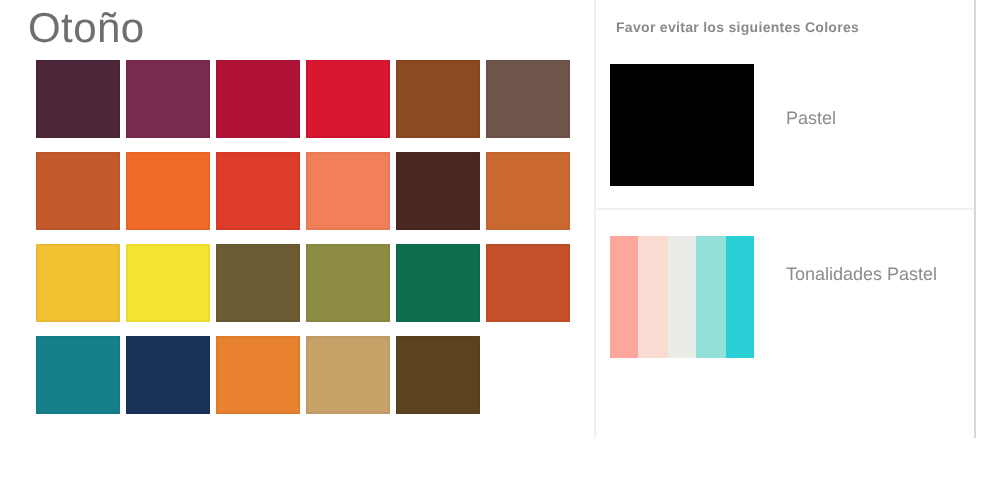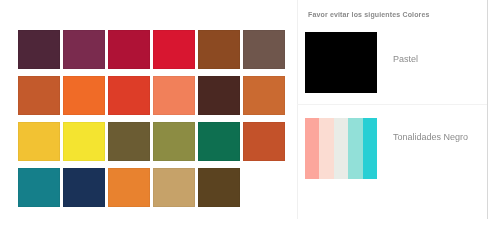--- a/index.html
+++ b/index.html
@@ -139,20 +139,21 @@
 <body>
 
 <div id="page">
 
   <div class="v-divider-left"></div>
   <div class="v-divider-right"></div>
   <div class="h-divider-mid"></div>
 
   <div id="left-panel">
 
+    <div id="palette-title">Otoño</div>
 
     <div id="swatch-grid">
         <div class="swatch-row"><div class="swatch" style="background: rgb(78, 38, 57);"></div><div class="swatch" style="background: rgb(122, 43, 78);"></div><div class="swatch" style="background: rgb(175, 18, 54);"></div><div class="swatch" style="background: rgb(216, 22, 48);"></div><div class="swatch" style="background: rgb(140, 74, 34);"></div><div class="swatch" style="background: rgb(111, 86, 76);"></div></div>
         <div class="swatch-row"><div class="swatch" style="background: rgb(195, 90, 44);"></div><div class="swatch" style="background: rgb(240, 107, 39);"></div><div class="swatch" style="background: rgb(221, 61, 40);"></div><div class="swatch" style="background: rgb(241, 128, 90);"></div><div class="swatch" style="background: rgb(74, 40, 34);"></div><div class="swatch" style="background: rgb(202, 106, 49);"></div></div>
         <div class="swatch-row"><div class="swatch" style="background: rgb(242, 194, 51);"></div><div class="swatch" style="background: rgb(244, 228, 48);"></div><div class="swatch" style="background: rgb(107, 92, 51);"></div><div class="swatch" style="background: rgb(140, 140, 67);"></div><div class="swatch" style="background: rgb(14, 111, 80);"></div><div class="swatch" style="background: rgb(195, 82, 42);"></div></div>
         <div class="swatch-row"><div class="swatch" style="background: rgb(21, 127, 138);"></div><div class="swatch" style="background: rgb(26, 50, 88);"></div><div class="swatch" style="background: rgb(232, 130, 47);"></div><div class="swatch" style="background: rgb(198, 162, 105);"></div><div class="swatch" style="background: rgb(91, 67, 32);"></div></div>
       </div>
 
   </div>
 
@@ -166,18 +167,18 @@
     </div>
 
     <div class="avoid-item" id="avoid-item-pastel">
       <div class="avoid-sample" id="pastel-sample">
           <div class="pastel-stripe" style="background: rgb(252, 166, 156);"></div>
           <div class="pastel-stripe" style="background: rgb(251, 220, 210);"></div>
           <div class="pastel-stripe" style="background: rgb(233, 236, 231);"></div>
           <div class="pastel-stripe" style="background: rgb(146, 224, 216);"></div>
           <div class="pastel-stripe" style="background: rgb(40, 207, 212);"></div>
         </div>
-      <div class="avoid-label" id="pastel-label">Tonalidades Negro</div>
+      <div class="avoid-label" id="pastel-label">Tonalidades Pastel</div>
     </div>
 
   </div>
 
 </div>
 
 </body></html>

